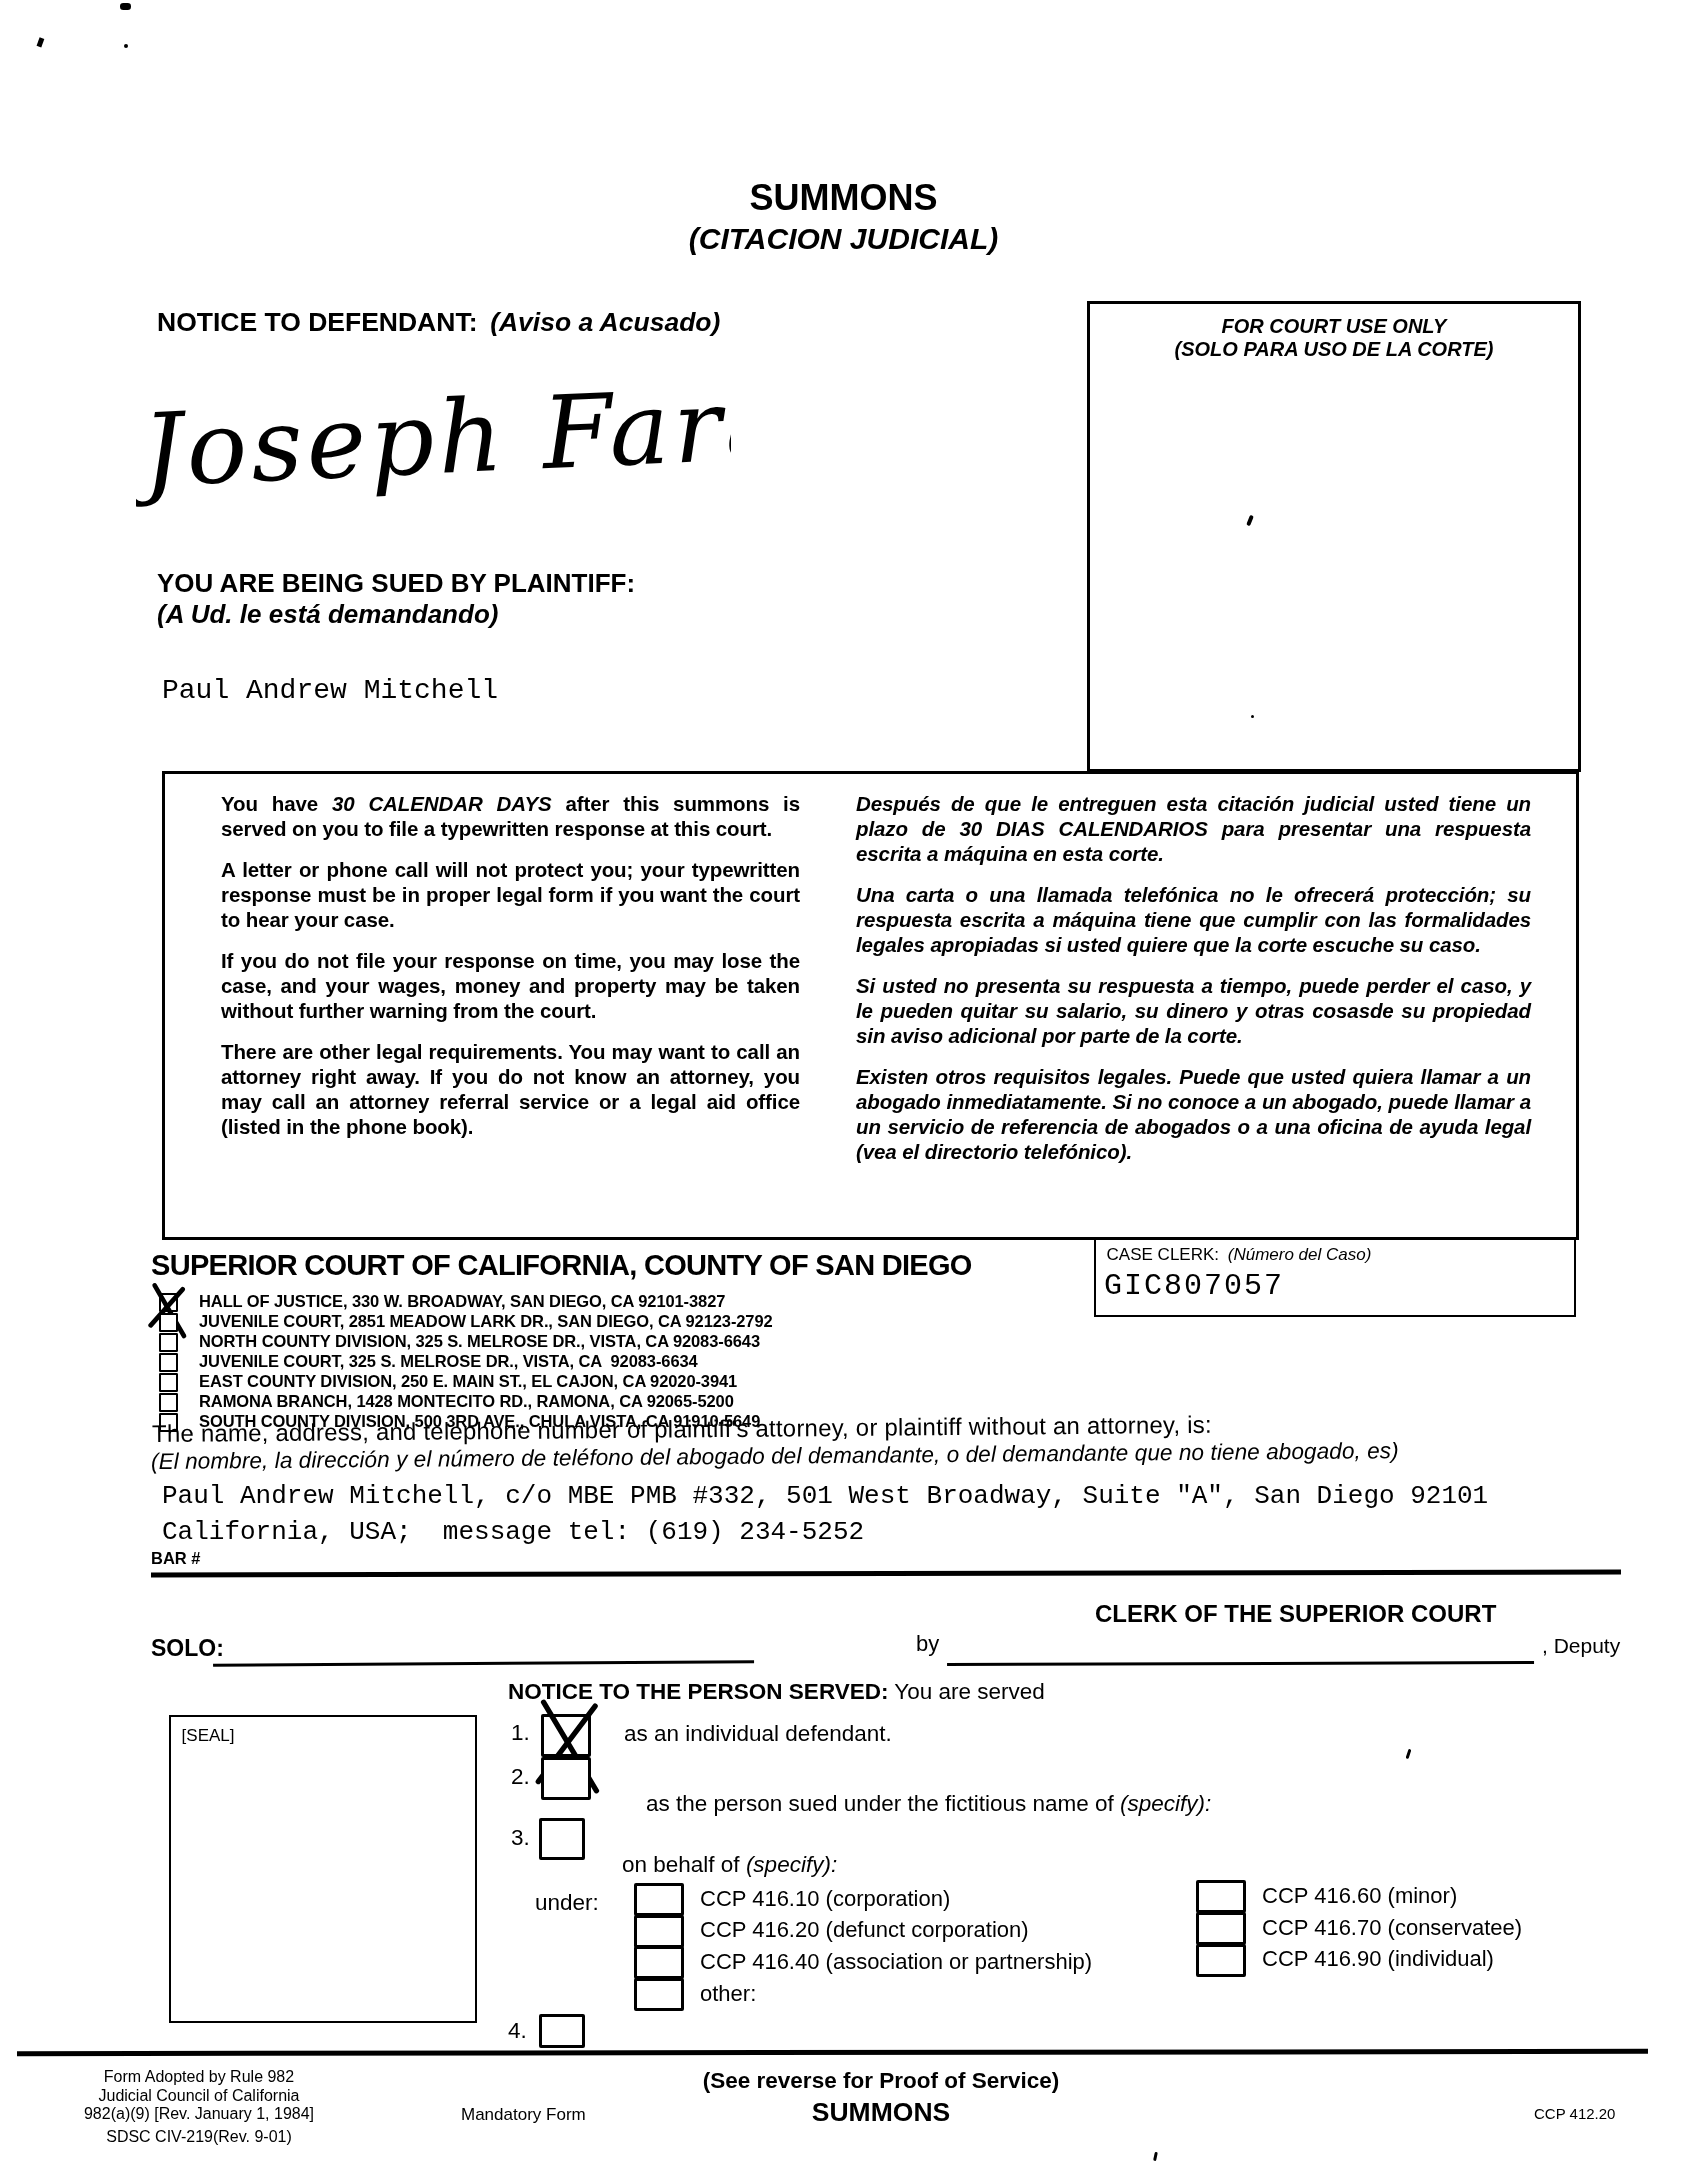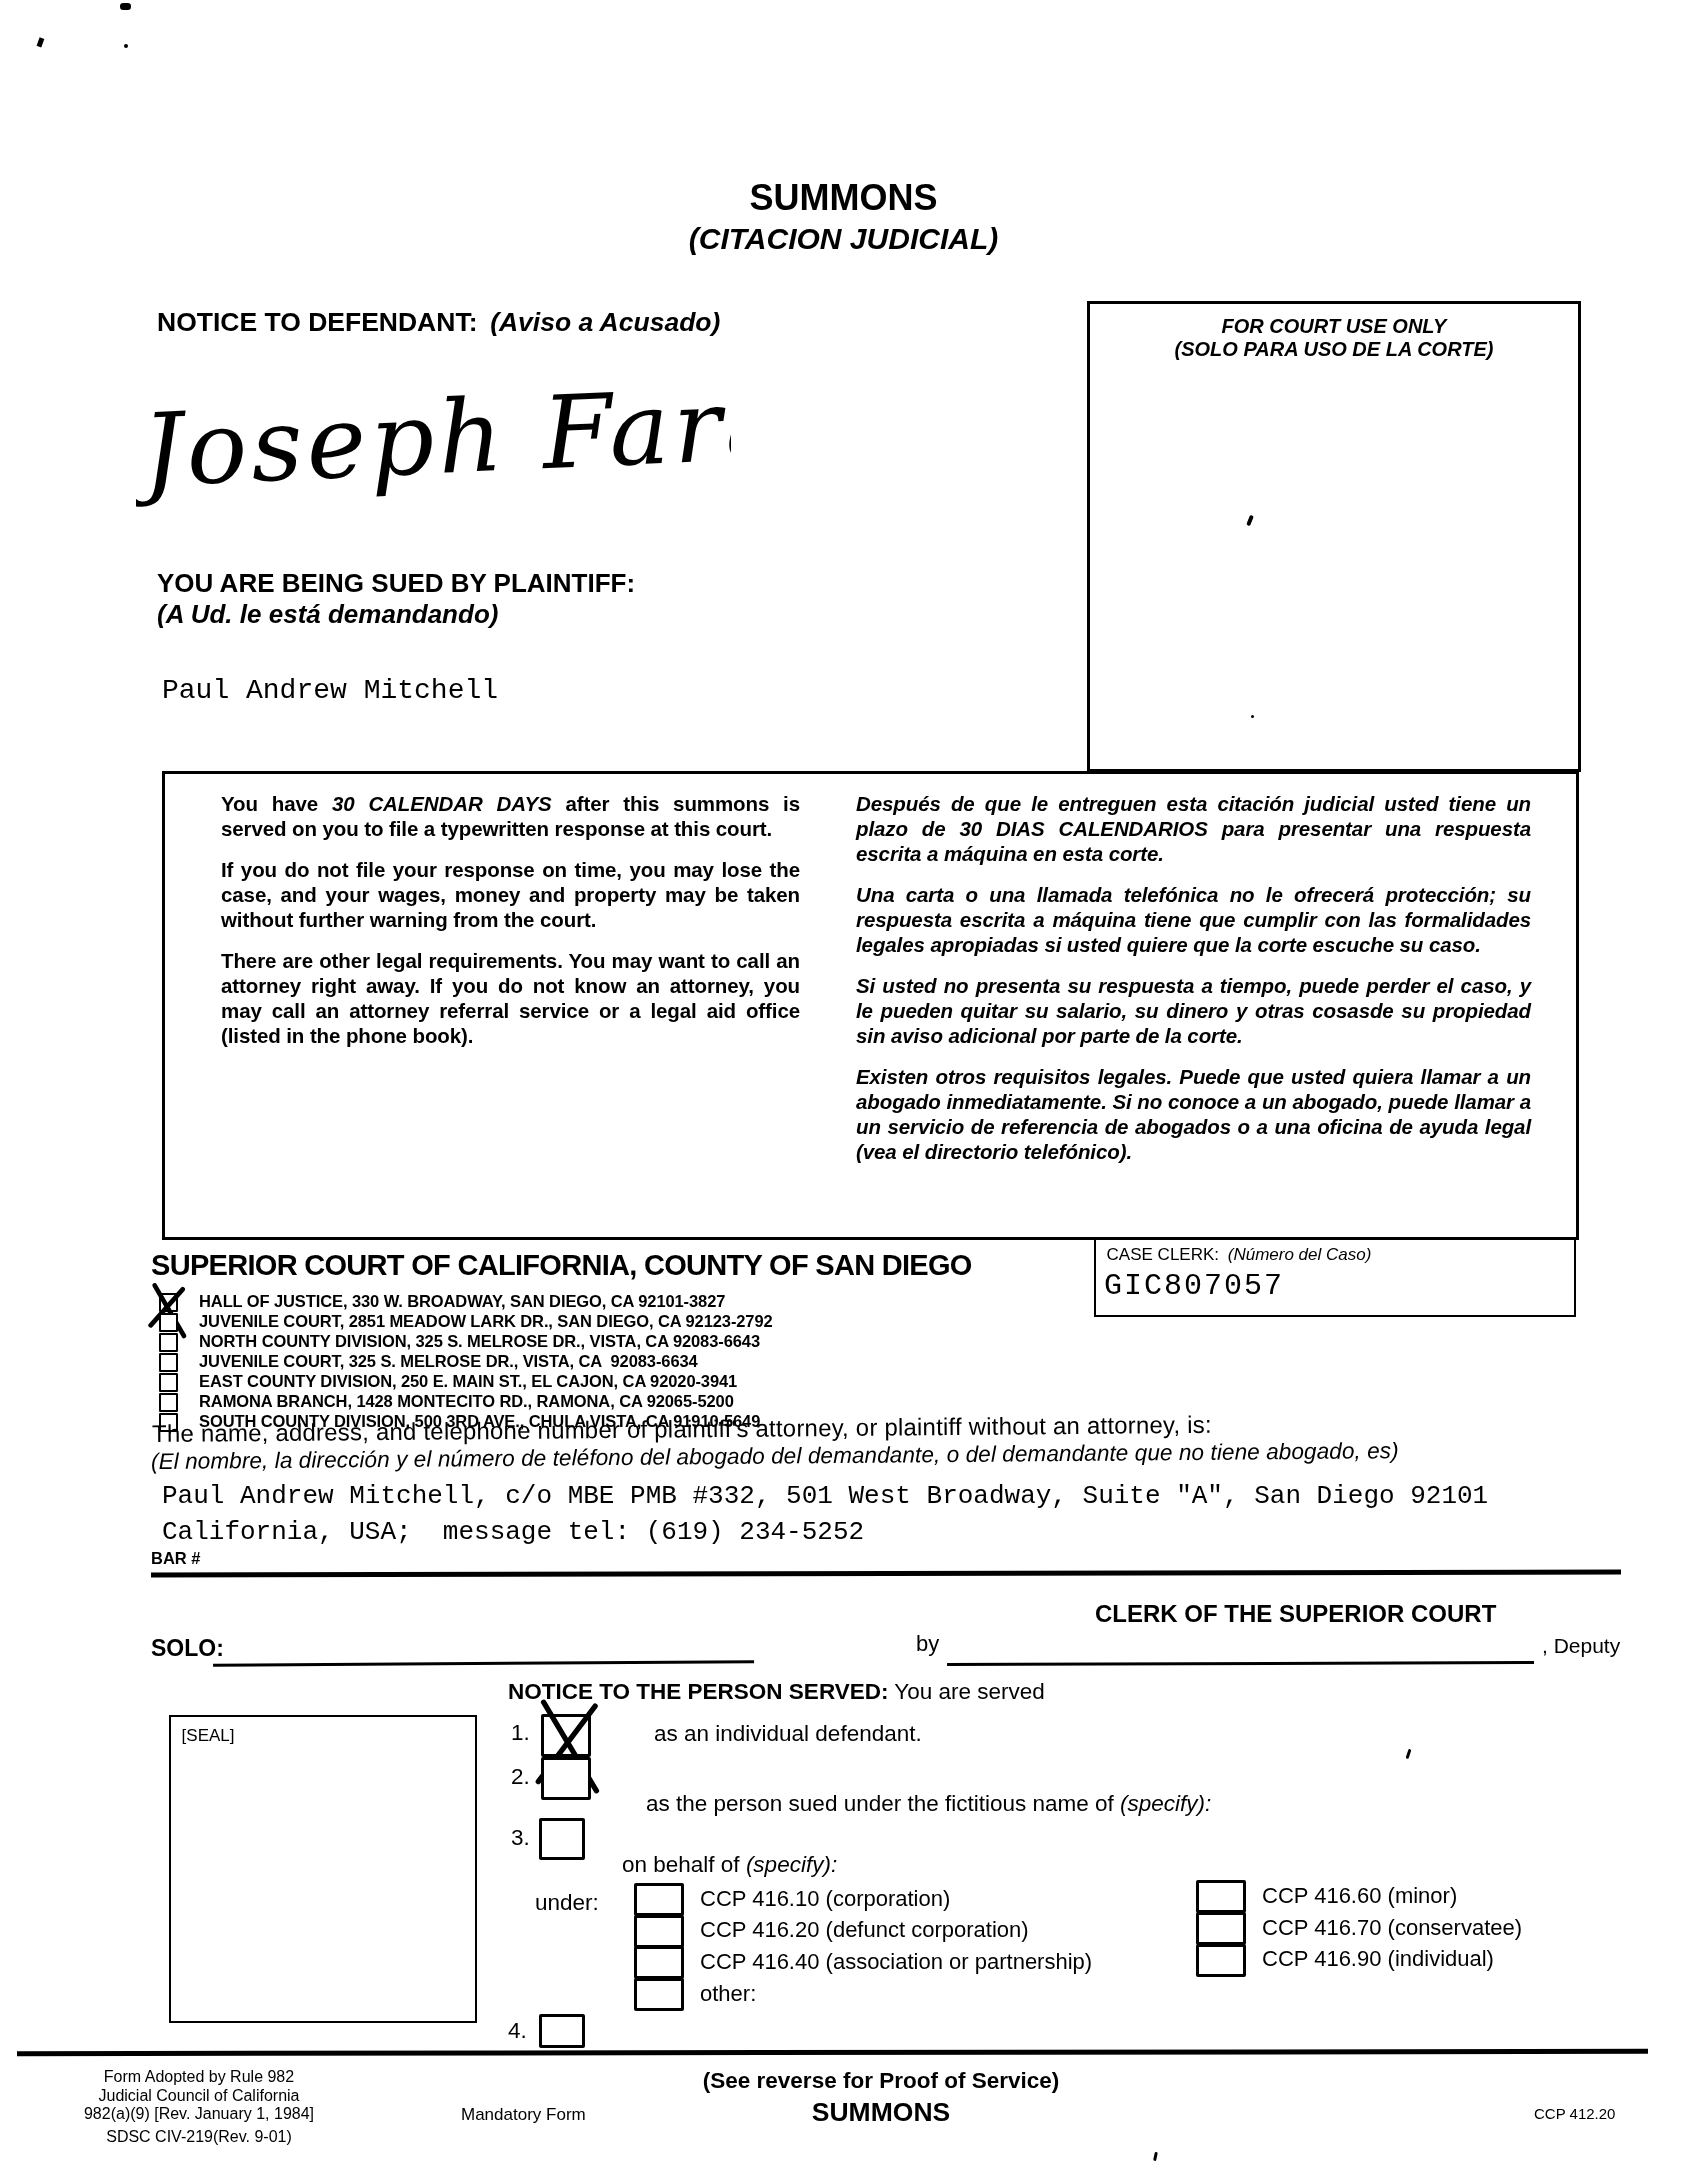--- a/index.html
+++ b/index.html
@@ -67,20 +67,21 @@
   </svg>
 
   <div class="abs b" style="left:157px;top:568px;font-size:26px;">YOU ARE BEING SUED BY PLAINTIFF:</div>
   <div class="abs b i" style="left:157px;top:599px;font-size:26px;">(A Ud. le está demandando)</div>
 
   <div class="abs mono pre" style="left:162px;top:675px;font-size:28px;">Paul Andrew Mitchell</div>
 
   <div class="abs box" style="left:162px;top:771px;width:1411px;height:463px;">
     <div class="abs legal" style="left:56px;top:17px;width:579px;">
       <p><span>You have </span><span class="i">30 CALENDAR DAYS</span><span> after this summons is served on you to file a typewritten response at this court.</span></p>
+      <p>A letter or phone call will not protect you; your typewritten response must be in proper legal form if you want the court to hear your case.</p>
       <p>If you do not file your response on time, you may lose the case, and your wages, money and property may be taken without further warning from the court.</p>
       <p>There are other legal requirements. You may want to call an attorney right away. If you do not know an attorney, you may call an attorney referral service or a legal aid office (listed in the phone book).</p>
     </div>
     <div class="abs legal es" style="left:691px;top:17px;width:675px;">
       <p>Después de que le entreguen esta citación judicial usted tiene un plazo de 30 DIAS CALENDARIOS para presentar una respuesta escrita a máquina en esta corte.</p>
       <p>Una carta o una llamada telefónica no le ofrecerá protección; su respuesta escrita a máquina tiene que cumplir con las formalidades legales apropiadas si usted quiere que la corte escuche su caso.</p>
       <p>Si usted no presenta su respuesta a tiempo, puede perder el caso, y le pueden quitar su salario, su dinero y otras cosasde su propiedad sin aviso adicional por parte de la corte.</p>
       <p>Existen otros requisitos legales. Puede que usted quiera llamar a un abogado inmediatamente. Si no conoce a un abogado, puede llamar a un servicio de referencia de abogados o a una oficina de ayuda legal (vea el directorio telefónico).</p>
     </div>
   </div>
@@ -149,21 +150,21 @@
   <div class="abs" style="left:169px;top:1715px;width:304px;height:304px;border:2.6px solid #000;">
     <div class="abs" style="left:10.6px;top:9.3px;font-size:17px;">[SEAL]</div>
   </div>
 
   <div class="abs num" style="left:511px;top:1720px;">1.</div>
   <div class="abs icb" style="left:541px;top:1714px;width:44px;height:37px;"></div>
   <svg class="abs" style="left:529px;top:1698px;" width="86" height="101" viewBox="0 0 130 152">
     <line x1="22" y1="6" x2="102" y2="140" stroke="#000" stroke-width="8" stroke-linecap="round"></line>
     <line x1="100" y1="12" x2="14" y2="126" stroke="#000" stroke-width="8" stroke-linecap="round"></line>
   </svg>
-  <div class="abs itemlabel" style="left:654px;top:1721px;">as an individual defendant.</div>
+  <div class="abs itemlabel" style="left:624px;top:1721px;">as an individual defendant.</div>
 
   <div class="abs num" style="left:511px;top:1764px;">2.</div>
   <div class="abs icb" style="left:541px;top:1757px;width:44px;height:37px;"></div>
   <div class="abs itemlabel" style="left:621px;top:1765px;">
     <span>as the person sued under the fictitious name of </span><span class="i">(specify):</span>
   </div>
 
   <div class="abs num" style="left:511px;top:1825px;">3.</div>
   <div class="abs icb" style="left:539px;top:1818px;width:40px;height:36px;"></div>
   <div class="abs itemlabel" style="left:597px;top:1826px;">

